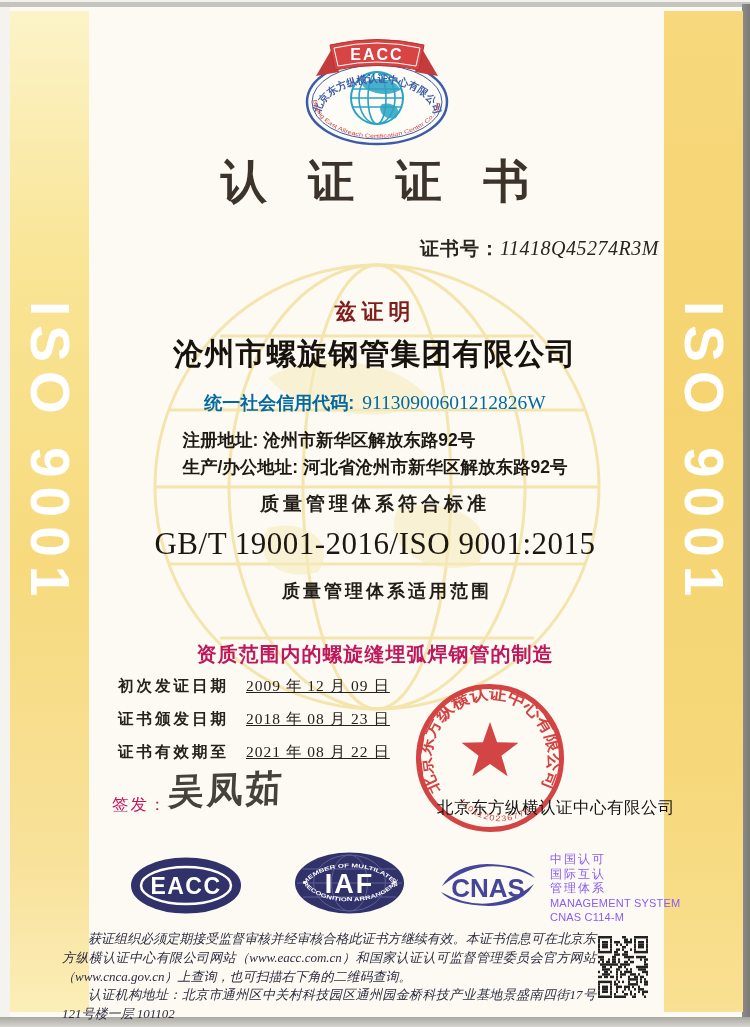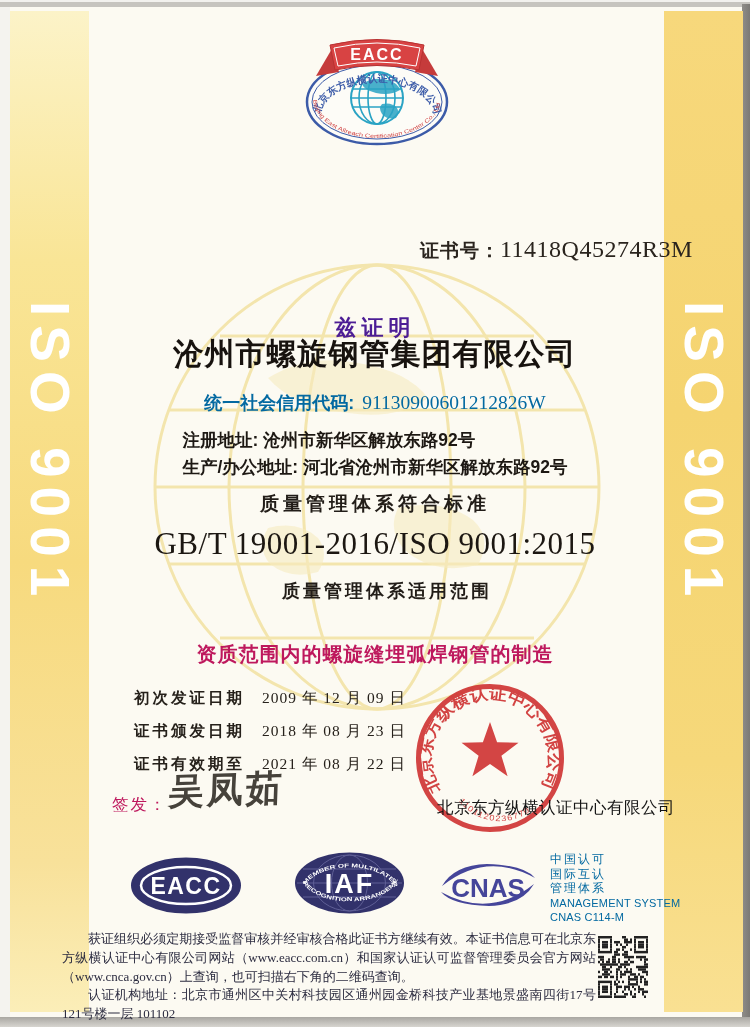--- a/index.html
+++ b/index.html
@@ -23,57 +23,57 @@
                font:700 55px "Liberation Sans", sans-serif; color:#ffffff; letter-spacing:9px; white-space:nowrap; }
 
   .wm { position:absolute; left:148px; top:258px; width:458px; height:458px; opacity:.8; }
 
   .abs { position:absolute; }
   .center { left:0; width:750px; text-align:center; }
 
   .title { top:151px; font:700 46px "Liberation Serif", serif; color:#3c332b; letter-spacing:15px; text-indent:15px; }
   .certno { top:236px; left:420px; font:16px "Liberation Serif", serif; color:#2a241e; }
   .certno .lbl { font-weight:700; font-size:19px; letter-spacing:1px;font-family:Liberation Serif, serif; }
-  .certno .val { font-size:24px; letter-spacing:.5px; }
-
-  .certify { top:297px; font:700 22px "Liberation Sans", sans-serif; color:#4c1d95; letter-spacing:5px;margin-top:16px; }
+  .certno .val { font-size:20px; letter-spacing:.5px;font-style:italic; }
+
+  .certify { top:297px; font:700 22px "Liberation Sans", sans-serif; color:#7f1d1d; letter-spacing:5px; }
   .company { top:334px; font:700 30px "Liberation Sans", sans-serif; color:#17120e; letter-spacing:1px; }
   .credit  { top:391px; color:#0369a1; }
   .credit .lbl { font:700 18px "Liberation Sans", sans-serif; }
   .credit .val { font:19.5px "Liberation Serif", serif; margin-left:8px; }
 
   .addr-wrap { top:427px; }
   .addr-block { display:inline-block; text-align:left; font:700 17.5px "Liberation Sans", sans-serif; color:#1d1813; line-height:26.5px; }
 
   .std-head   { top:491px; font:700 19px "Liberation Sans", sans-serif; color:#221d18; letter-spacing:4px; }
   .standard   { top:526px; font:400 31px "Liberation Serif", serif; color:#1c1712; letter-spacing:.5px; }
   .scope-head { top:579px; font:700 18px "Liberation Sans", sans-serif; color:#221d18; letter-spacing:3px;padding-left:24px; }
   .scope      { top:641px; font:700 20px "Liberation Sans", sans-serif; color:#be185d; letter-spacing:1px; }
 
-  .dates { top:676px; left:134px;margin-top:12px; }
+  .dates { top:676px; left:118px; }
   .drow { display:flex; margin-bottom:12px; color:#26211b; }
   .dlabel { width:128px; font:600 15.5px "Liberation Serif", serif; letter-spacing:3px; }
-  .dvalue { font:15.5px "Liberation Serif", serif; letter-spacing:1px; }
+  .dvalue { font:15.5px "Liberation Serif", serif; letter-spacing:1px;text-decoration:underline; }
 
   .sign-label { top:794px; left:112px; font:16.5px "Liberation Serif", serif; letter-spacing:2px; color:#be185d; }
   .signature  { top:766px; left:168px; font:700 36px "Liberation Serif", serif; color:#46423b;
                 transform:rotate(-2deg) skewX(-4deg); letter-spacing:3px; }
 
   .seal { left:402px; top:678px; width:176px; height:176px; opacity:.92; z-index:1; }
   .seal-company { left:437px; top:797px; font:16.5px "Liberation Sans", sans-serif; color:#141414; letter-spacing:.5px; z-index:2; }
 
   .logo-eacc2 { left:130px; top:857px; }
   .logo-iaf   { left:293px; top:851px; }
   .logo-cnas  { left:438px; top:859px; }
-  .accred { left:550px; top:852px; color:#0369a1; }
+  .accred { left:550px; top:852px; color:#8b5cf6; }
   .accred .cn { font:12px "Liberation Sans", sans-serif; line-height:14.5px; letter-spacing:2px; }
   .accred .en { font:11px "Liberation Sans", sans-serif; line-height:14.5px; letter-spacing:.2px; }
 
   .footer { left:62px; top:930px; width:534px; font:13px "Liberation Serif", serif; color:#2c2c40; line-height:18.8px; text-align:justify; }
-  .footer p { text-indent:2em; }
+  .footer p { text-indent:2em;font-style:italic; }
 
   .qr { left:598px; top:936px; }
 </style>
 </head>
 <body>
 
 <div class="page">
 
   <div class="edge-top2"></div>
   <div class="edge-top"></div>
@@ -136,20 +136,21 @@
 
     <g>
       <polygon points="14,40 31,11 37,36" fill="#c53b3b"></polygon>
       <polygon points="136,40 119,11 113,36" fill="#c53b3b"></polygon>
       <path d="M 28,9 Q 75,-2 122,9 L 117,34 Q 75,25 33,34 Z" fill="#d84343" stroke="#b83232" stroke-width="1"></path>
       <path d="M 32,12 Q 75,2 118,12 L 114,30 Q 75,22 36,30 Z" fill="none" stroke="#ffffff" stroke-width="1"></path>
     </g>
     <text x="75" y="24" text-anchor="middle" font-size="16" font-weight="bold" fill="#ffffff" letter-spacing="2" font-family="Liberation Sans, sans-serif">EACC</text>
   </svg>
 
+  <div class="abs center title">认 证 证 书</div>
 
   <div class="abs certno">
     <span class="lbl">证书号：</span><span class="val">11418Q45274R3M</span>
   </div>
 
   <div class="abs center certify">兹证明</div>
   <div class="abs center company">沧州市螺旋钢管集团有限公司</div>
 
   <div class="abs center credit">
     <span class="lbl">统一社会信用代码:</span><span class="val">91130900601212826W</span>

